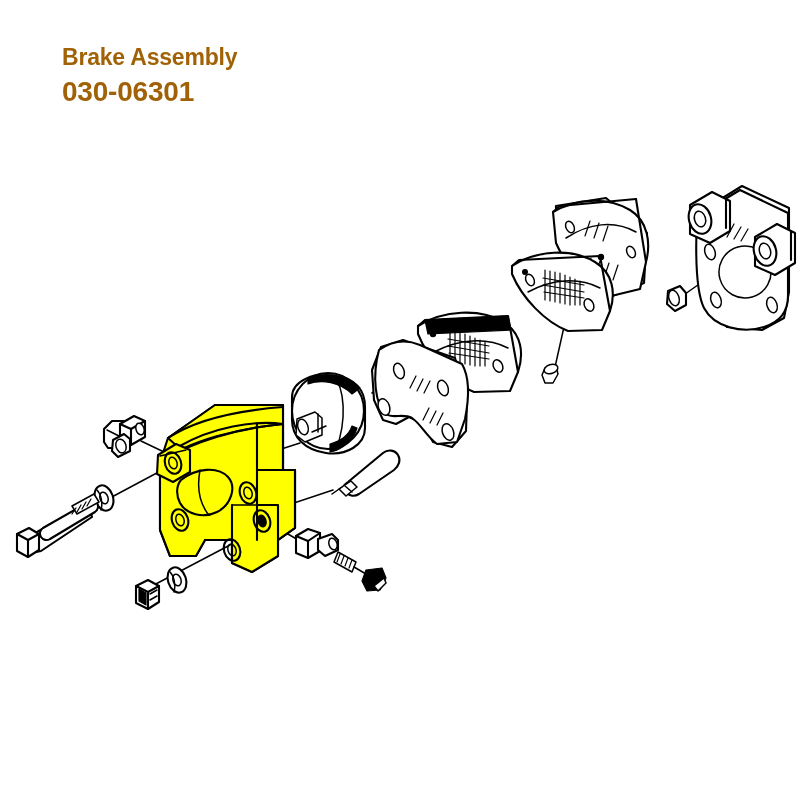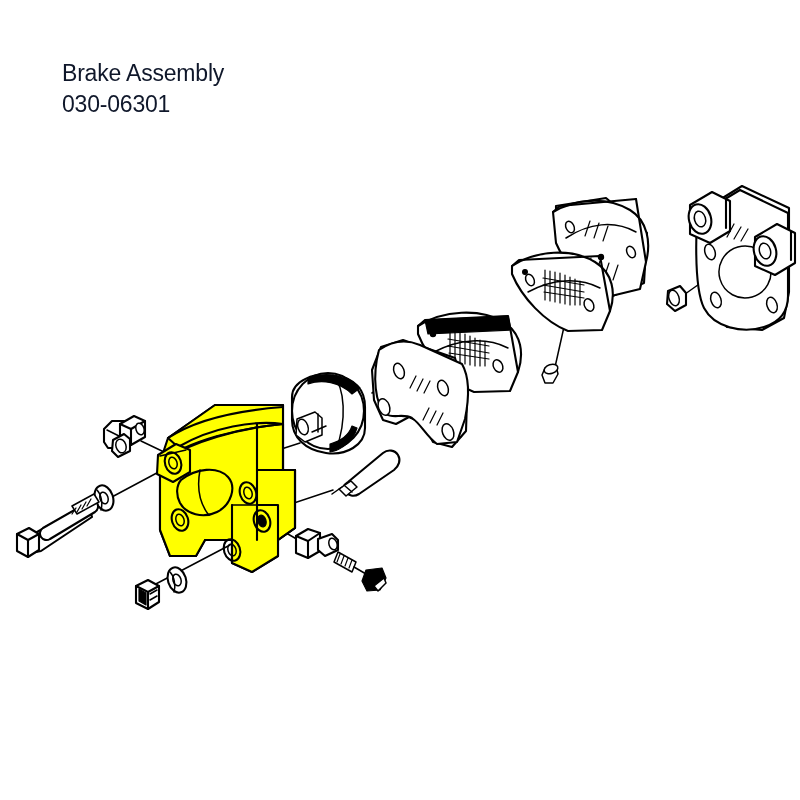--- a/index.html
+++ b/index.html
@@ -7,30 +7,30 @@
   body{
     width:800px;height:800px;
     background:#ffffff;
     font-family:"Liberation Sans", sans-serif;
     overflow:hidden;
     position:relative;
   }
   #sheet{position:relative;width:800px;height:800px;background:#ffffff;}
 
   #title-block{
-    position:absolute;left:62px;top:58px;
+    position:absolute;left:62px;top:42px;
     font-family:"Liberation Sans", sans-serif;
-    font-weight:normal;
-    color:#0f172a;
+    font-weight:bold;
+    color:#a16207;
     line-height:1.33;
     letter-spacing:-0.2px;
     user-select:none;
   }
   #title-block .t-main{font-size:23px;display:block;}
-  #title-block .t-num{font-size:23px;display:block;}
+  #title-block .t-num{font-size:28px;display:block;}
 
   #art{position:absolute;left:0;top:0;width:800px;height:800px;}
 </style>
 </head>
 <body>
 
 <div id="sheet">
 
   <div id="title-block">
     <span class="t-main">Brake Assembly</span>

